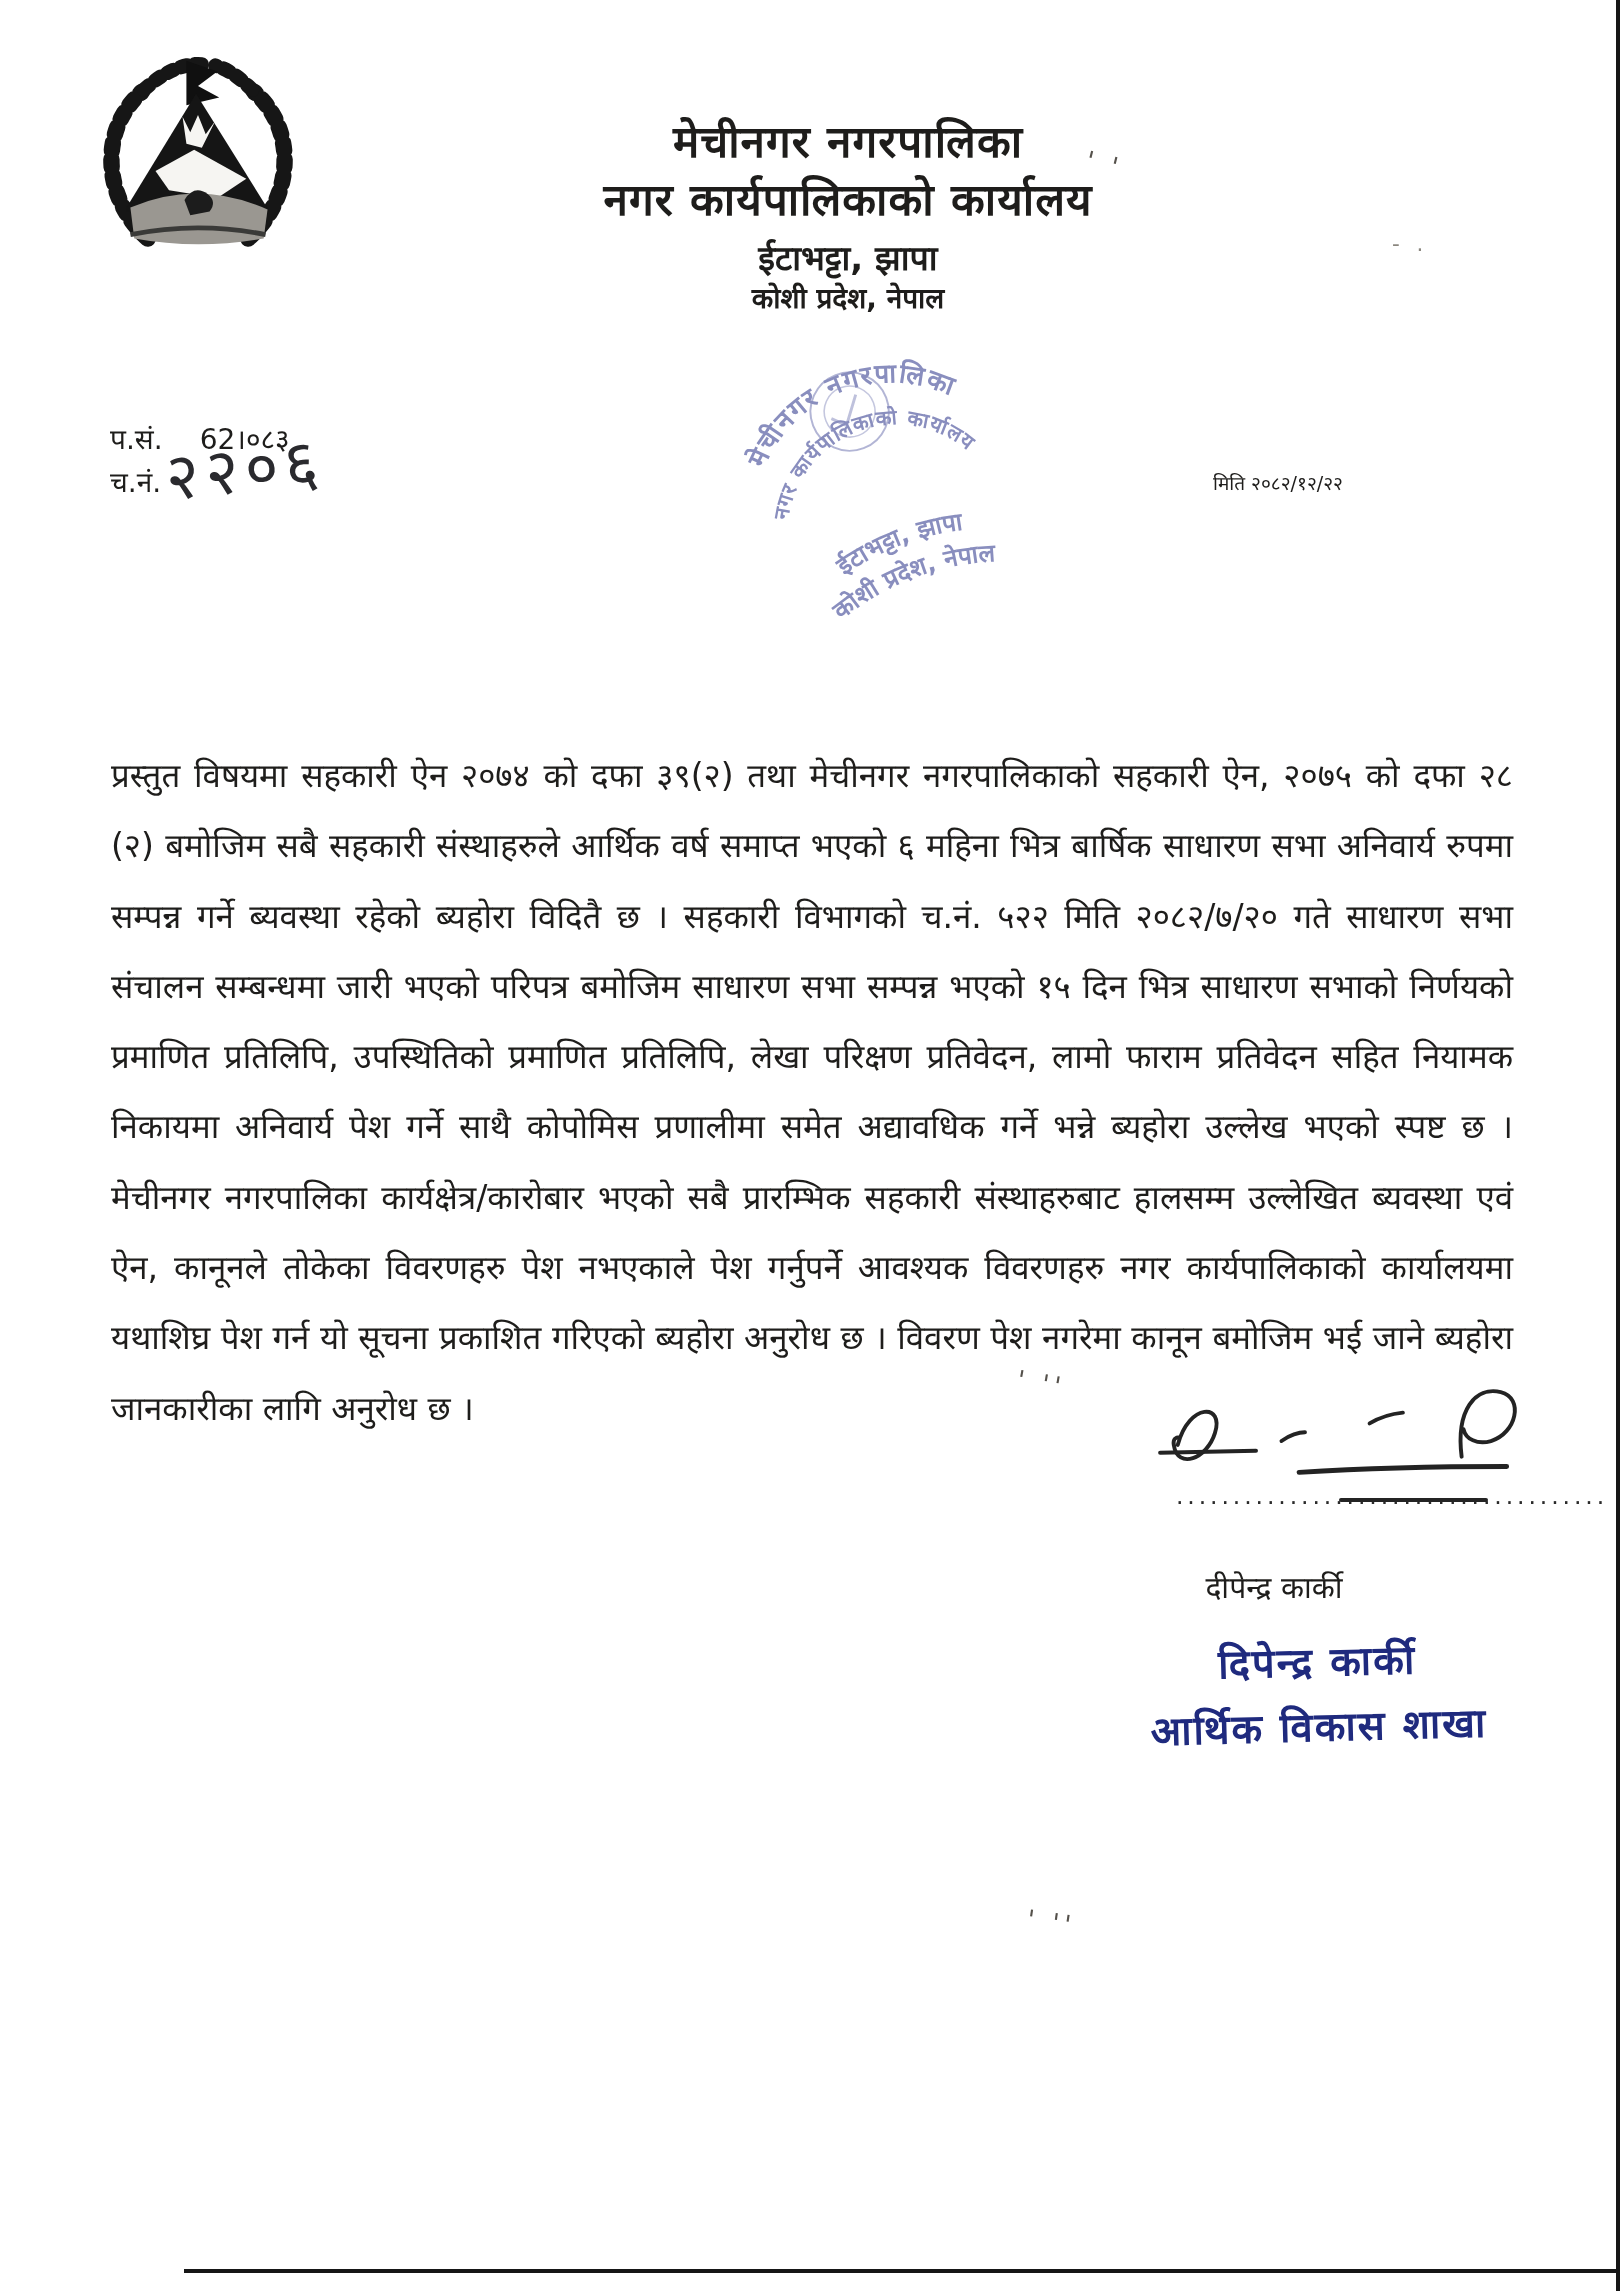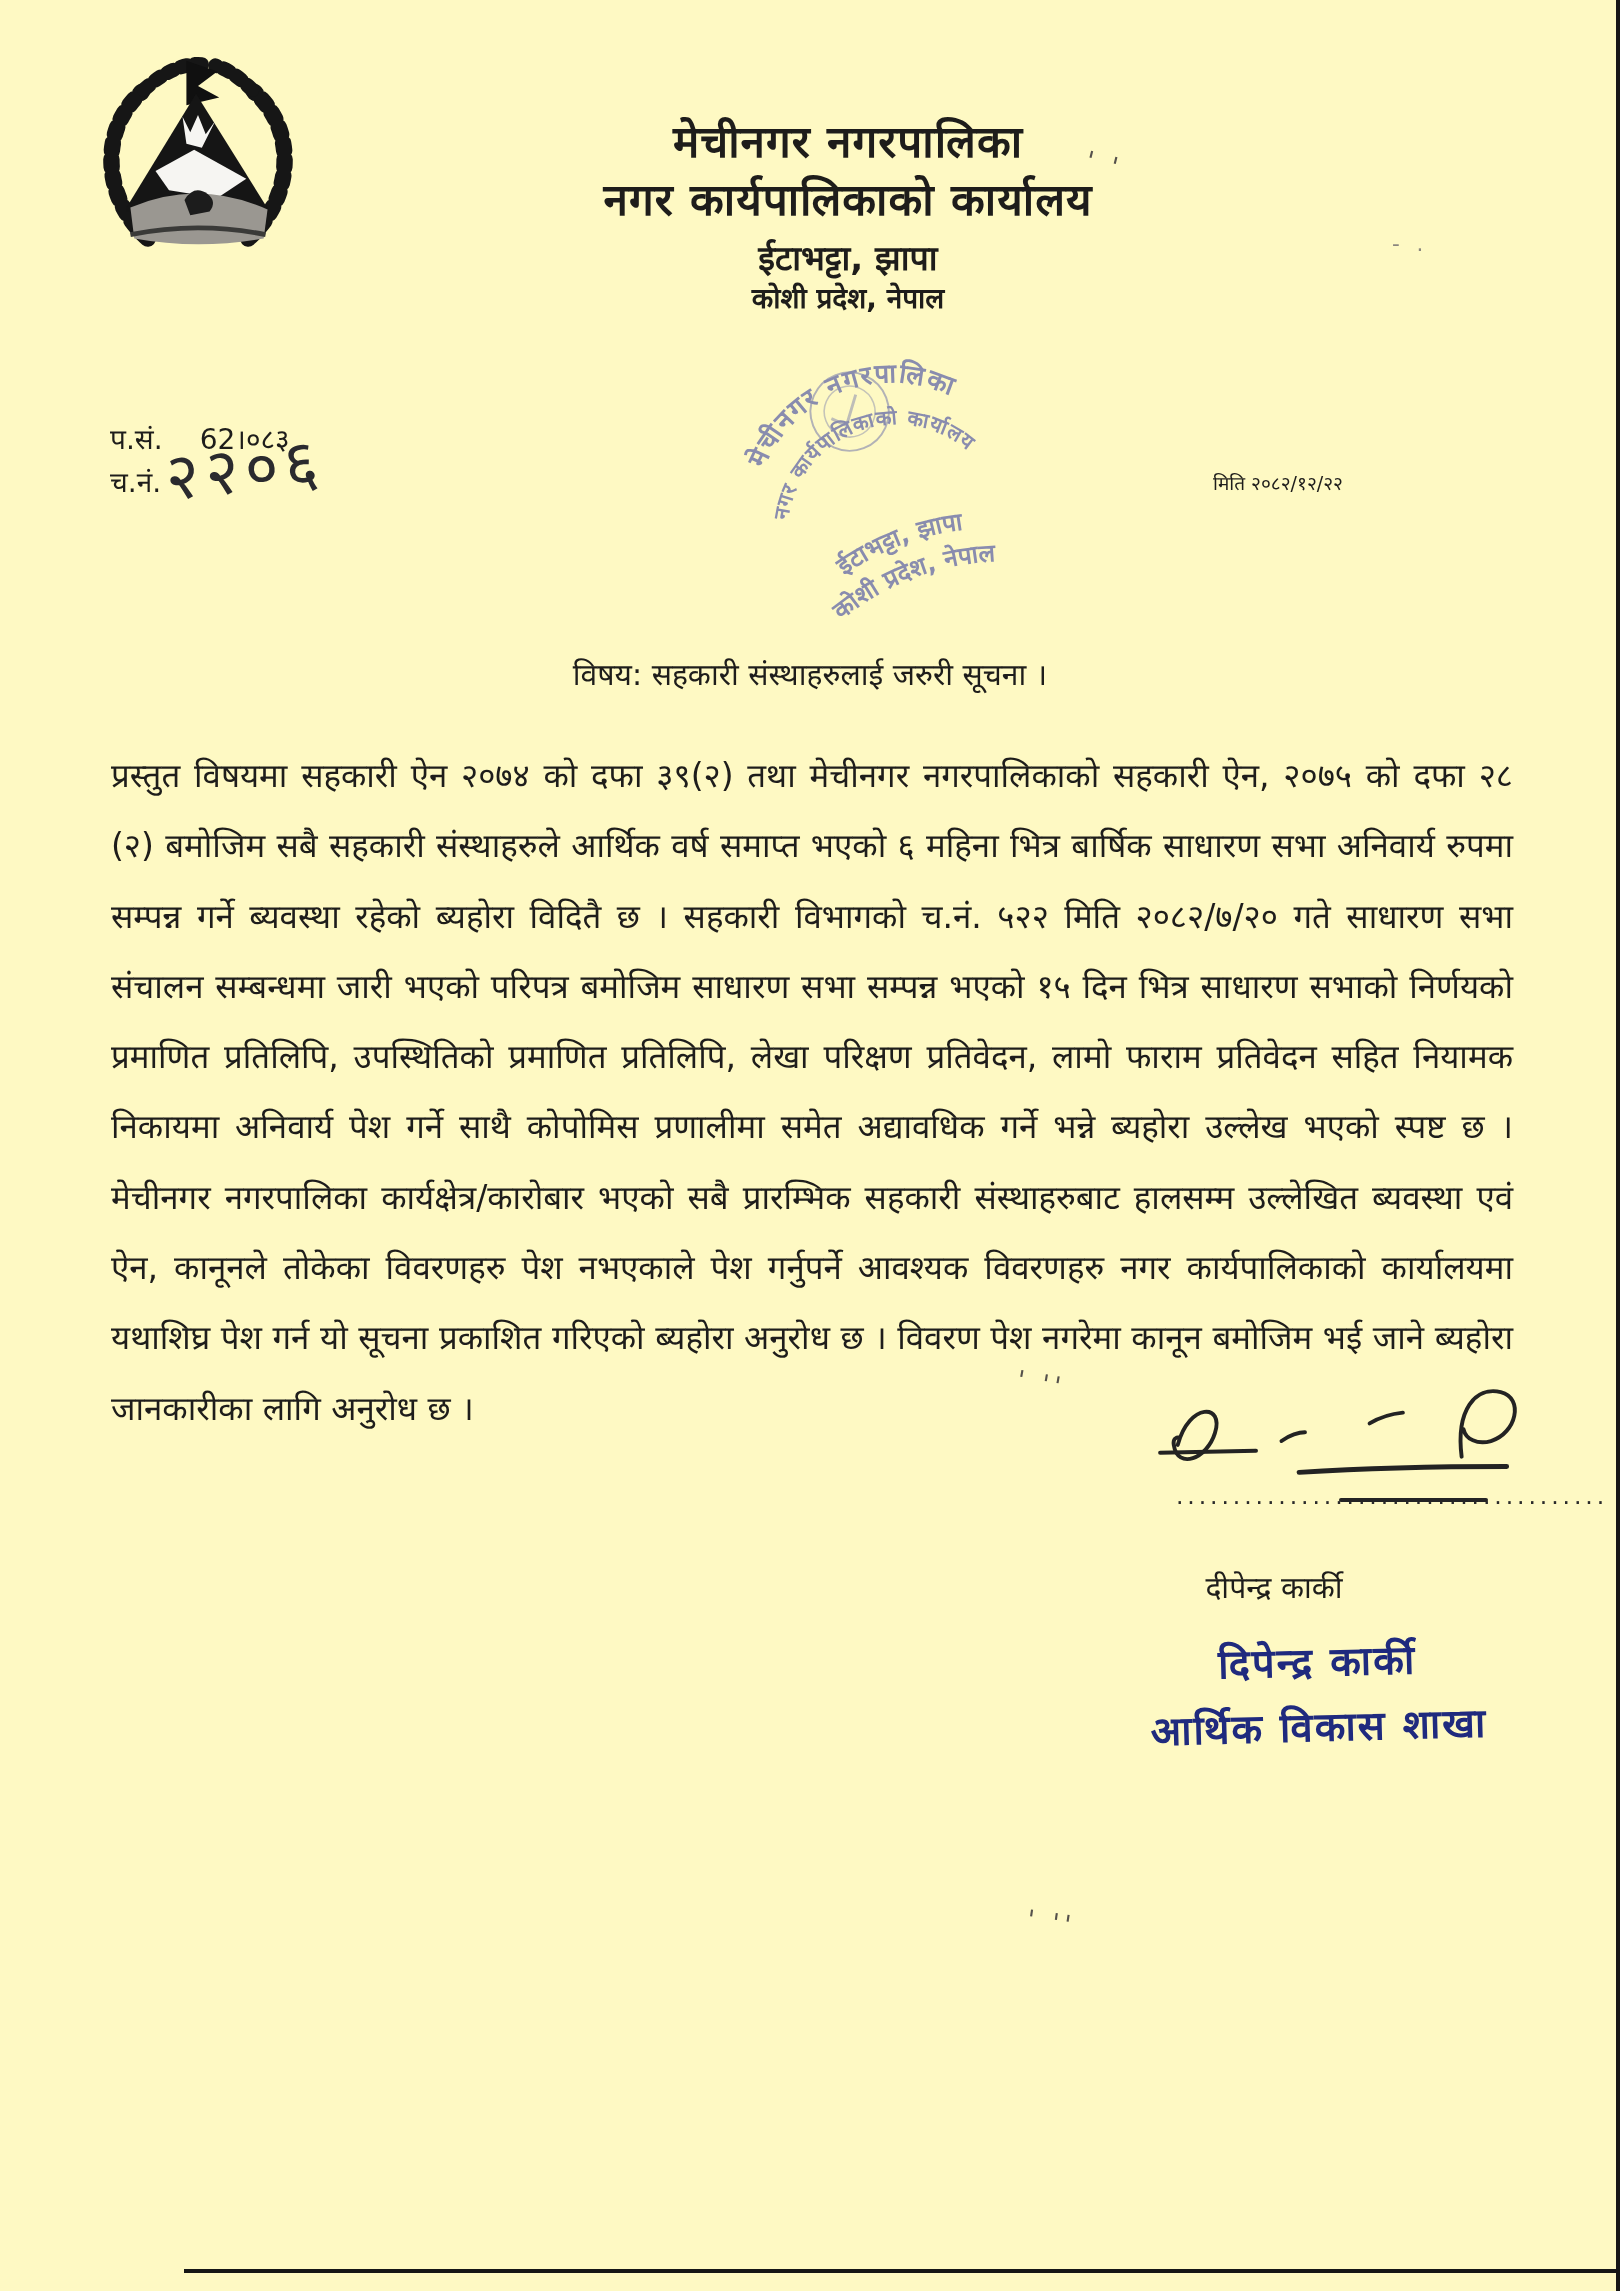--- a/index.html
+++ b/index.html
@@ -1,17 +1,17 @@
 <!DOCTYPE html>
 <html><head>
 <meta charset="utf-8">
 <style>
   html,body{margin:0;padding:0;}
   body{background:#e8e8e6;font-family:"DejaVu Sans","Liberation Sans",sans-serif;}
-  .page{position:relative;width:1620px;height:2292px;background:#fef9c3;overflow:hidden;color:#1e1d1b;margin:0 auto;}
+  .page{position:relative;width:1620px;height:2292px;background:#ffffff;overflow:hidden;color:#1e1d1b;margin:0 auto;}
 
   
   .logo{position:absolute;left:101px;top:55px;width:194px;height:198px;}
   .head-block{position:absolute;left:461px;top:116px;width:774px;text-align:center;line-height:1.18;}
   .head-muni{font-size:44px;font-weight:bold;letter-spacing:1px;}
   .head-office{font-size:44px;font-weight:bold;margin-top:5.9px;letter-spacing:1px;}
   .head-addr1{font-size:34px;font-weight:bold;margin-top:11.8px;}
   .head-addr2{font-size:28px;font-weight:bold;margin-top:3.9px;}
 
   
@@ -114,21 +114,20 @@
       </text>
       <text font-size="25" font-weight="bold">
         <textPath href="#arcLow1" startOffset="50%" text-anchor="middle">ईटाभट्टा, झापा</textPath>
       </text>
       <text font-size="25" font-weight="bold">
         <textPath href="#arcLow2" startOffset="50%" text-anchor="middle">कोशी प्रदेश, नेपाल</textPath>
       </text>
     </g>
   </svg>
 
-  <div class="subject">विषय: सहकारी संस्थाहरुलाई जरुरी सूचना ।</div>
 
   <div class="body-text">प्रस्तुत विषयमा सहकारी ऐन २०७४ को दफा ३९(२) तथा मेचीनगर नगरपालिकाको सहकारी ऐन, २०७५ को दफा २८ (२) बमोजिम सबै सहकारी संस्थाहरुले आर्थिक वर्ष समाप्त भएको ६ महिना भित्र बार्षिक साधारण सभा अनिवार्य रुपमा सम्पन्न गर्ने ब्यवस्था रहेको ब्यहोरा विदितै छ । सहकारी विभागको च.नं. ५२२ मिति २०८२/७/२० गते साधारण सभा संचालन सम्बन्धमा जारी भएको परिपत्र बमोजिम साधारण सभा सम्पन्न भएको १५ दिन भित्र साधारण सभाको निर्णयको प्रमाणित प्रतिलिपि, उपस्थितिको प्रमाणित प्रतिलिपि, लेखा परिक्षण प्रतिवेदन, लामो फाराम प्रतिवेदन सहित नियामक निकायमा अनिवार्य पेश गर्ने साथै कोपोमिस प्रणालीमा समेत अद्यावधिक गर्ने भन्ने ब्यहोरा उल्लेख भएको स्पष्ट छ । मेचीनगर नगरपालिका कार्यक्षेत्र/कारोबार भएको सबै प्रारम्भिक सहकारी संस्थाहरुबाट हालसम्म उल्लेखित ब्यवस्था एवं ऐन, कानूनले तोकेका विवरणहरु पेश नभएकाले पेश गर्नुपर्ने आवश्यक विवरणहरु नगर कार्यपालिकाको कार्यालयमा यथाशिघ्र पेश गर्न यो सूचना प्रकाशित गरिएको ब्यहोरा अनुरोध छ । विवरण पेश नगरेमा कानून बमोजिम भई जाने ब्यहोरा जानकारीका लागि अनुरोध छ ।</div>
 
   <svg class="sig-scribble" viewBox="0 0 430 125" aria-hidden="true">
     <g fill="none" stroke="#232323" stroke-width="4" stroke-linecap="round">
       <path d="M62,66 C74,22 110,24 100,54 C92,80 62,92 58,66 C57,60 60,58 64,58"></path>
       <path d="M44,74 L142,72"></path>
       <path d="M168,62 C176,56 186,53 192,53"></path>
       <path d="M258,44 C268,38 282,34 292,33"></path>
       <path d="M352,78 C346,30 366,6 392,12 C416,18 408,54 382,62 C368,66 356,60 354,50"></path>

